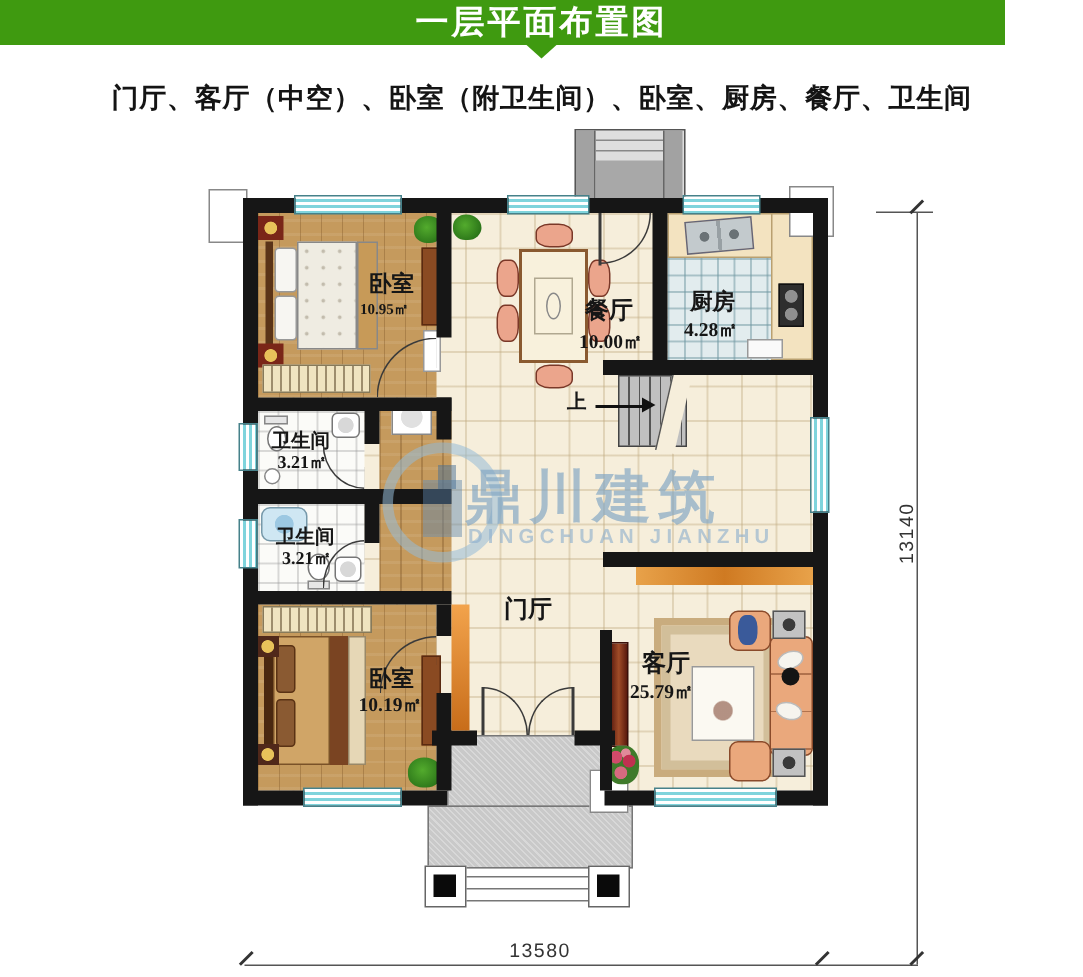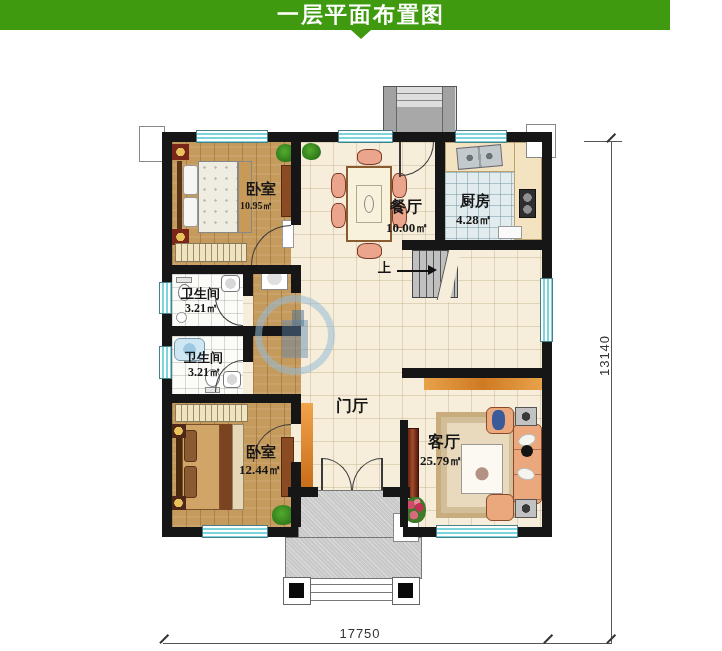--- a/index.html
+++ b/index.html
@@ -57,20 +57,21 @@
   .dimlbl{z-index:15;color:#333;font-size:13px;letter-spacing:1px;}
   .wm{z-index:40;pointer-events:none;}
 </style>
 </head>
 <body>
 
 <div class="stage">
 
   <div class="abs hdr">一层平面布置图</div>
   <div class="abs hdr-tri"></div>
+  <div class="abs subtitle">门厅、客厅（中空）、卧室（附卫生间）、卧室、厨房、餐厅、卫生间</div>
 
   <div class="abs tile" style="left:172px;top:142px;width:370px;height:385px"></div>
   <div class="abs wood" style="left:172px;top:142px;width:119px;height:123px"></div>
   <div class="abs wood" style="left:253px;top:274px;width:48px;height:120px"></div>
   <div class="abs wood" style="left:172px;top:403px;width:119px;height:124px"></div>
   <div class="abs btile" style="left:172px;top:274px;width:71px;height:52px"></div>
   <div class="abs btile" style="left:172px;top:336px;width:71px;height:58px"></div>
   <div class="abs counter" style="left:445px;top:142px;width:97px;height:30px"></div>
   <div class="abs counter" style="left:514px;top:142px;width:28px;height:98px"></div>
   <div class="abs ktile" style="left:445px;top:172px;width:69px;height:68px"></div>
@@ -228,33 +229,35 @@
   <div class="lbl abs" style="left:240px;top:199px;font-size:10px">10.95㎡</div>
   <div class="lbl abs" style="left:390px;top:197px;font-size:16px">餐厅</div>
   <div class="lbl abs" style="left:386px;top:219px;font-size:13px">10.00㎡</div>
   <div class="lbl abs" style="left:460px;top:192px;font-size:15px">厨房</div>
   <div class="lbl abs" style="left:456px;top:211px;font-size:13px">4.28㎡</div>
   <div class="lbl abs" style="left:181px;top:285px;font-size:13px">卫生间</div>
   <div class="lbl abs" style="left:185px;top:300px;font-size:12px">3.21㎡</div>
   <div class="lbl abs" style="left:184px;top:349px;font-size:13px">卫生间</div>
   <div class="lbl abs" style="left:188px;top:364px;font-size:12px">3.21㎡</div>
   <div class="lbl abs" style="left:246px;top:443px;font-size:15px">卧室</div>
-  <div class="lbl abs" style="left:239px;top:461px;font-size:13px">12.44㎡</div>
+  <div class="lbl abs" style="left:239px;top:461px;font-size:13px">10.19㎡</div>
   <div class="lbl abs" style="left:336px;top:396px;font-size:16px">门厅</div>
   <div class="lbl abs" style="left:428px;top:432px;font-size:16px">客厅</div>
   <div class="lbl abs" style="left:420px;top:452px;font-size:13px">25.79㎡</div>
 
   <div class="abs wm" style="left:255px;top:295px;width:80px;height:80px;border:7px solid rgba(150,188,215,.55);border-radius:50%">
     <div class="abs" style="left:20px;top:18px;width:26px;height:38px;background:rgba(90,130,170,.45)"></div>
     <div class="abs" style="left:30px;top:8px;width:12px;height:16px;background:rgba(70,110,150,.5)"></div>
   </div>
+  <div class="abs wm" style="left:310px;top:306px;font-size:38px;font-weight:bold;letter-spacing:5px;color:rgba(130,165,195,.68)">鼎川建筑</div>
+  <div class="abs wm" style="left:312px;top:350px;font-size:13.5px;font-weight:bold;letter-spacing:3.5px;color:rgba(140,175,205,.62)">DINGCHUAN JIANZHU</div>
 
   <div class="abs dim" style="left:163px;top:643px;width:449px;height:1px"></div>
   <div class="abs dim" style="left:158px;top:638px;width:12px;height:1.5px;transform:rotate(-45deg);background:#333"></div>
   <div class="abs dim" style="left:542px;top:638px;width:12px;height:1.5px;transform:rotate(-45deg);background:#333"></div>
-  <div class="abs dimlbl" style="left:326px;top:626px;width:68px;text-align:center">17750</div>
+  <div class="abs dimlbl" style="left:326px;top:626px;width:68px;text-align:center">13580</div>
   <div class="abs dim" style="left:611px;top:142px;width:1px;height:501px"></div>
   <div class="abs dim" style="left:584px;top:141px;width:38px;height:1px"></div>
   <div class="abs dim" style="left:605px;top:137px;width:12px;height:1.5px;transform:rotate(-45deg);background:#333"></div>
   <div class="abs dim" style="left:605px;top:638px;width:12px;height:1.5px;transform:rotate(-45deg);background:#333"></div>
   <div class="abs dimlbl" style="left:570px;top:348px;width:68px;text-align:center;transform:rotate(-90deg)">13140</div>
 
 </div>
 
 </body></html>

